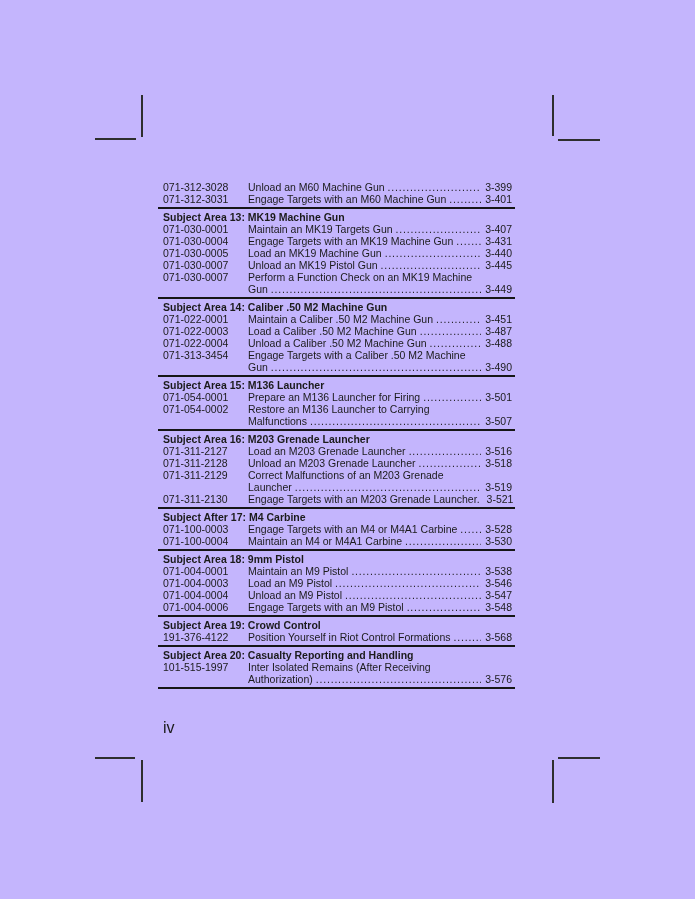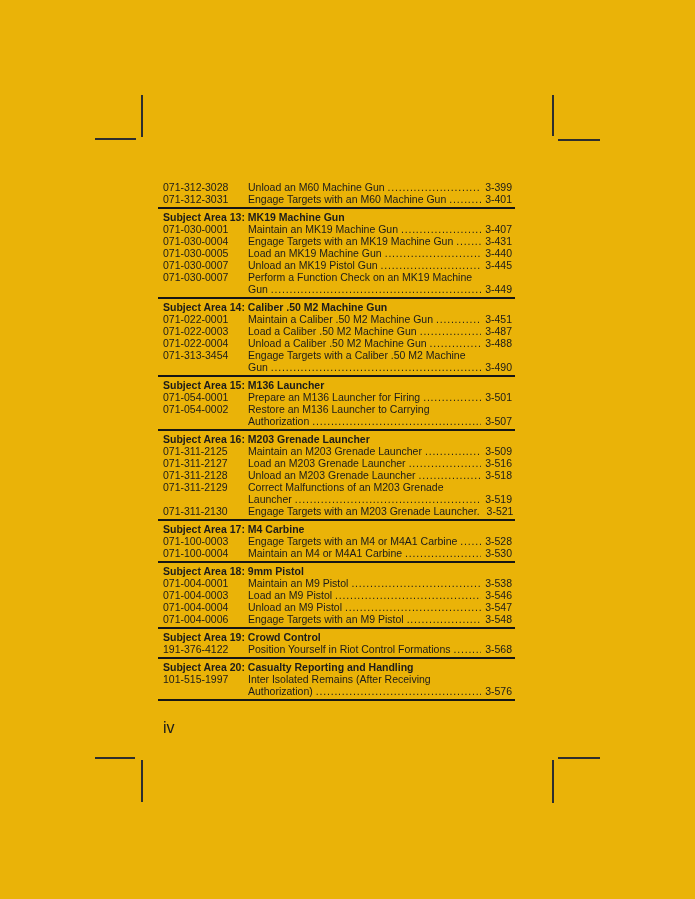--- a/index.html
+++ b/index.html
@@ -1,20 +1,20 @@
 <!DOCTYPE html>
 <html><head>
 <meta charset="utf-8">
 <style>
   html, body { margin: 0; padding: 0; background: #ffffff; }
   .page {
     position: relative;
     width: 695px;
     height: 899px;
-    background: #eab308;
+    background: #c4b5fd;
     font-family: "Liberation Sans", sans-serif;
     color: #1b1b1b;
     overflow: hidden;
   }
   
   .mark { position: absolute; background: #2e2e2e; }
   .cm-tl-v { left: 141px; top: 95px;  width: 2px;  height: 42px; }
   .cm-tl-h { left: 95px;  top: 138px; width: 41px; height: 2px;  }
   .cm-tr-v { left: 552px; top: 95px;  width: 2px;  height: 41px; }
   .cm-tr-h { left: 558px; top: 139px; width: 42px; height: 2px;  }
@@ -94,21 +94,21 @@
         <span class="title">Engage Targets with an M60 Machine Gun</span>
         <span class="leader"></span>
         <span class="page-num">3-401</span>
       </div>
       <div class="rule"></div>
       <div class="row heading">
         <span class="heading-text">Subject Area 13: MK19 Machine Gun</span>
       </div>
       <div class="row">
         <span class="num">071-030-0001</span>
-        <span class="title">Maintain an MK19 Machine Gun</span>
+        <span class="title">Maintain an MK19 Targets Gun</span>
         <span class="leader"></span>
         <span class="page-num">3-407</span>
       </div>
       <div class="row">
         <span class="num">071-030-0004</span>
         <span class="title">Engage Targets with an MK19 Machine Gun</span>
         <span class="leader"></span>
         <span class="page-num">3-431</span>
       </div>
       <div class="row">
@@ -174,33 +174,27 @@
         <span class="title">Prepare an M136 Launcher for Firing</span>
         <span class="leader"></span>
         <span class="page-num">3-501</span>
       </div>
       <div class="row">
         <span class="num">071-054-0002</span>
         <span class="title">Restore an M136 Launcher to Carrying</span>
       </div>
       <div class="row">
         <span class="num"></span>
-        <span class="title">Authorization</span>
+        <span class="title">Malfunctions</span>
         <span class="leader"></span>
         <span class="page-num">3-507</span>
       </div>
       <div class="rule"></div>
       <div class="row heading">
         <span class="heading-text">Subject Area 16: M203 Grenade Launcher</span>
-      </div>
-      <div class="row">
-        <span class="num">071-311-2125</span>
-        <span class="title">Maintain an M203 Grenade Launcher</span>
-        <span class="leader"></span>
-        <span class="page-num">3-509</span>
       </div>
       <div class="row">
         <span class="num">071-311-2127</span>
         <span class="title">Load an M203 Grenade Launcher</span>
         <span class="leader"></span>
         <span class="page-num">3-516</span>
       </div>
       <div class="row">
         <span class="num">071-311-2128</span>
         <span class="title">Unload an M203 Grenade Launcher</span>
@@ -218,21 +212,21 @@
         <span class="page-num">3-519</span>
       </div>
       <div class="row">
         <span class="num">071-311-2130</span>
         <span class="title">Engage Targets with an M203 Grenade Launcher.</span>
         <span class="leader no-dots"></span>
         <span class="page-num">3-521</span>
       </div>
       <div class="rule"></div>
       <div class="row heading">
-        <span class="heading-text">Subject Area 17: M4 Carbine</span>
+        <span class="heading-text">Subject After 17: M4 Carbine</span>
       </div>
       <div class="row">
         <span class="num">071-100-0003</span>
         <span class="title">Engage Targets with an M4 or M4A1 Carbine</span>
         <span class="leader"></span>
         <span class="page-num">3-528</span>
       </div>
       <div class="row">
         <span class="num">071-100-0004</span>
         <span class="title">Maintain an M4 or M4A1 Carbine</span>

